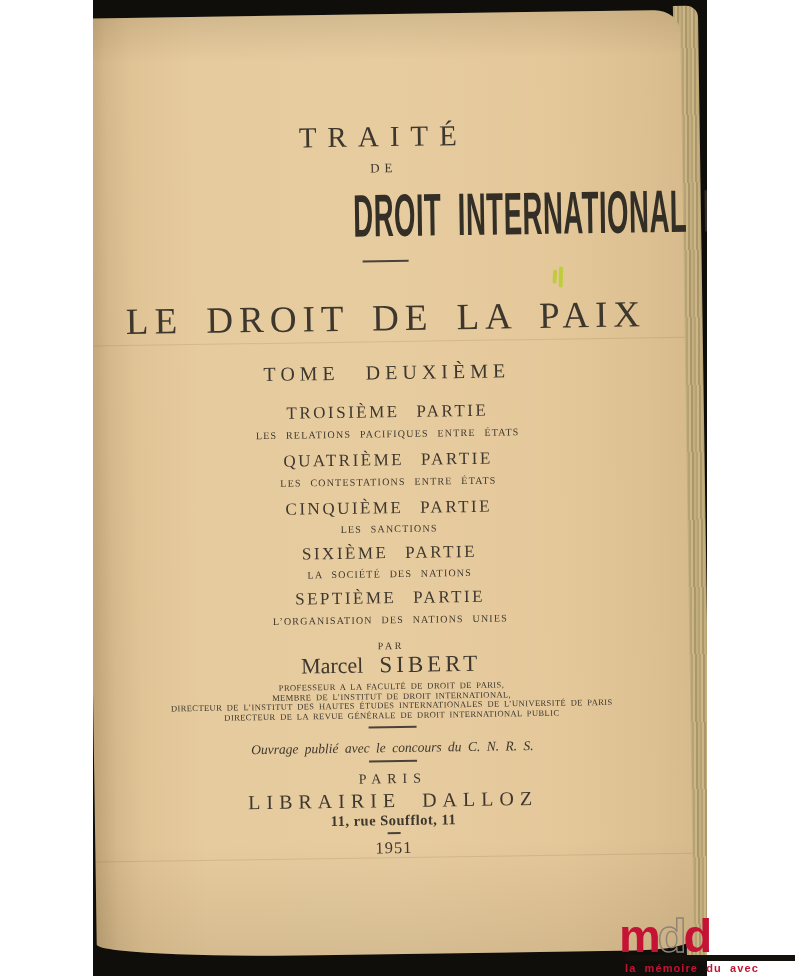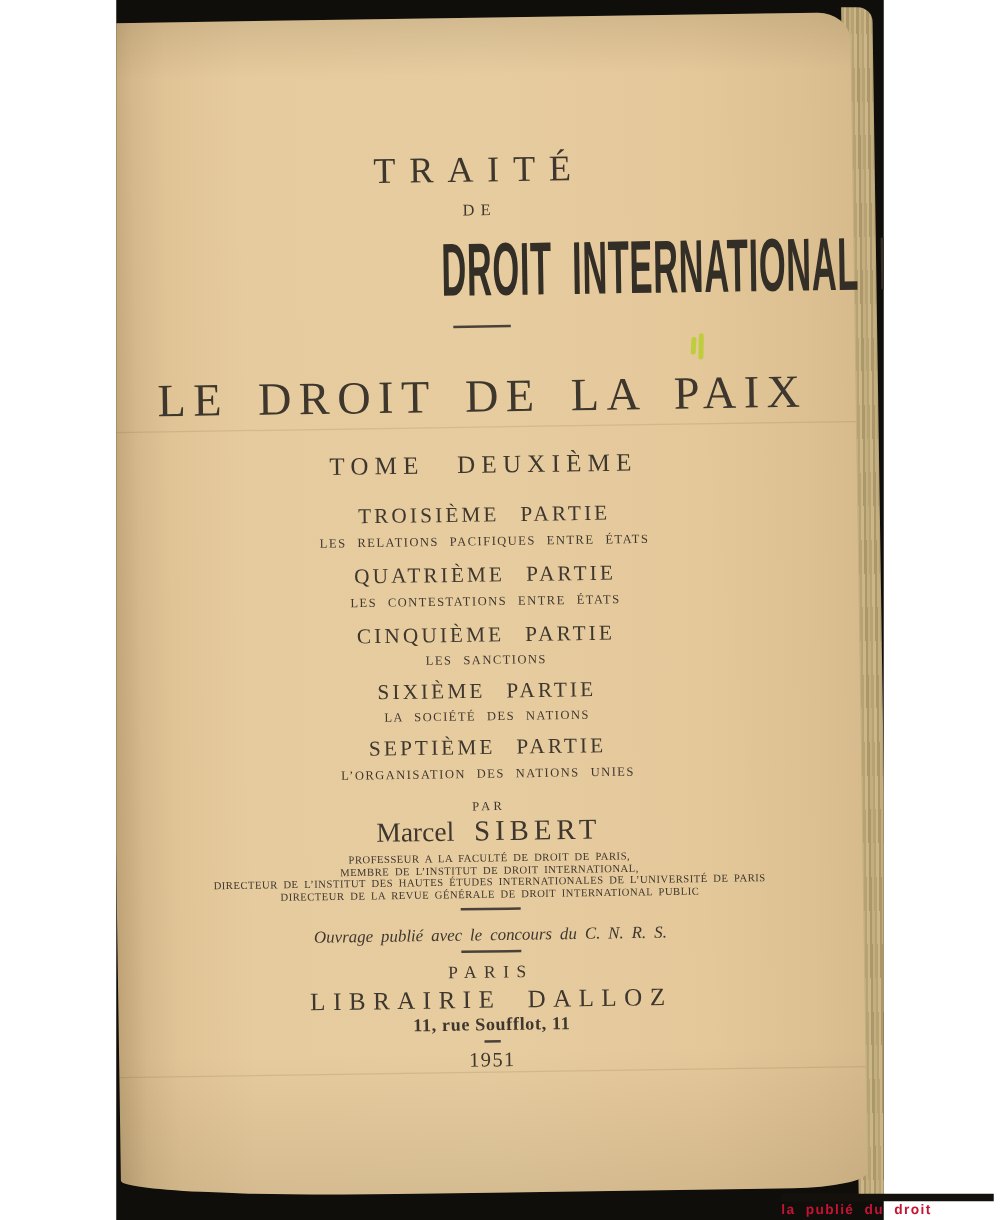--- a/index.html
+++ b/index.html
@@ -148,16 +148,17 @@
 
           <div class="rule dash"></div>
 
           <div class="line t-year">1951</div>
 
         </div>
       </div>
     </div>
   </div>
 
+  <div class="mdd-letters"><span>m</span><span class="d-outline">d</span><span>d</span></div>
   <div class="mdd-bar"></div>
-  <div class="mdd-tagline">la publié du droit</div>
+  <div class="mdd-tagline">la mémoire du avec</div>
 
 </div>
 
 </body></html>

